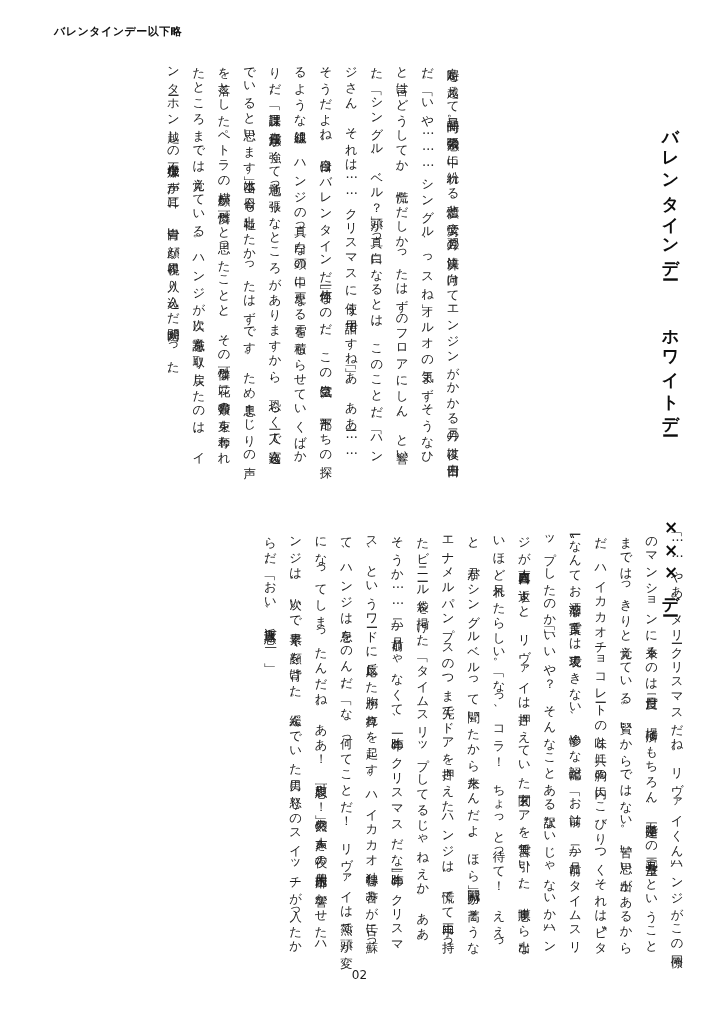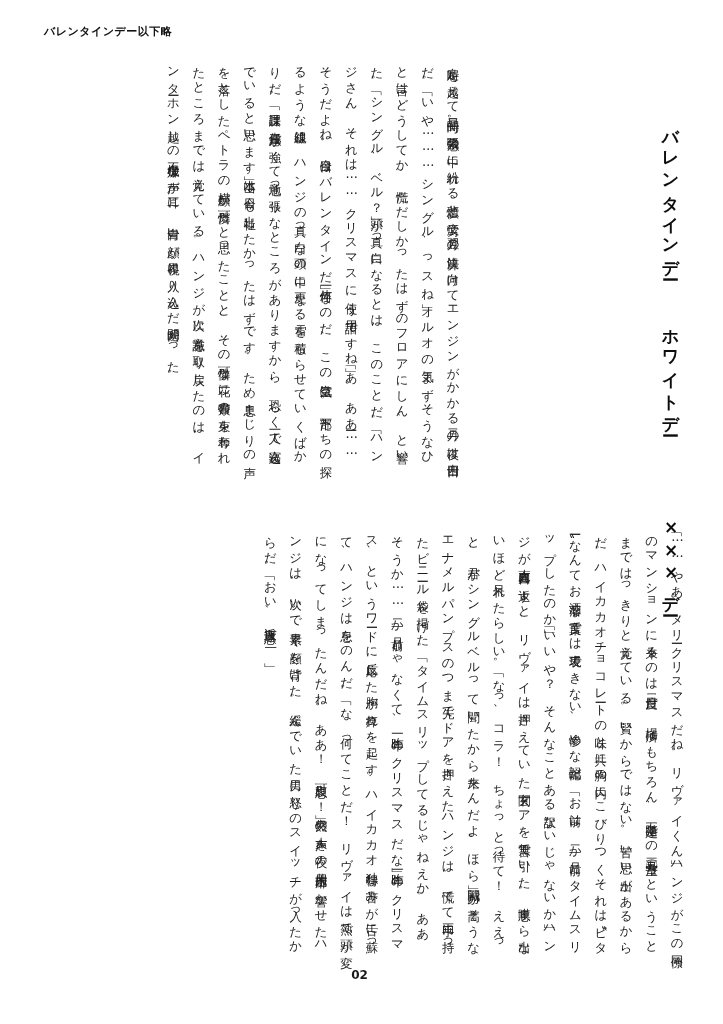--- a/index.html
+++ b/index.html
@@ -13,21 +13,21 @@
     height: 1024px;
     background: #ffffff;
     overflow: hidden;
     font-family: "DejaVu Serif", "Liberation Serif", serif;
     color: #1a1a1a;
   }
 
   
   #running-header {
     position: absolute;
-    left: 44px;
+    left: 54px;
     top: 24px;
     font-family: "DejaVu Sans", "Liberation Sans", sans-serif;
     font-weight: bold;
     font-size: 11px;
     letter-spacing: 0.5px;
     color: #111111;
     white-space: nowrap;
   }
 
   
@@ -102,21 +102,21 @@
   }
 
   
   #page-number {
     position: absolute;
     left: 0;
     right: 4px;
     top: 968px;
     text-align: center;
     font-family: "DejaVu Sans", "Liberation Sans", sans-serif;
-    font-weight: bold;
+    font-weight: normal;
     font-size: 12px;
     color: #1a1a1a;
   }
 </style>
 </head>
 <body>
 
 <div id="page">
 
   <div id="running-header">バレンタインデー以下略</div>

